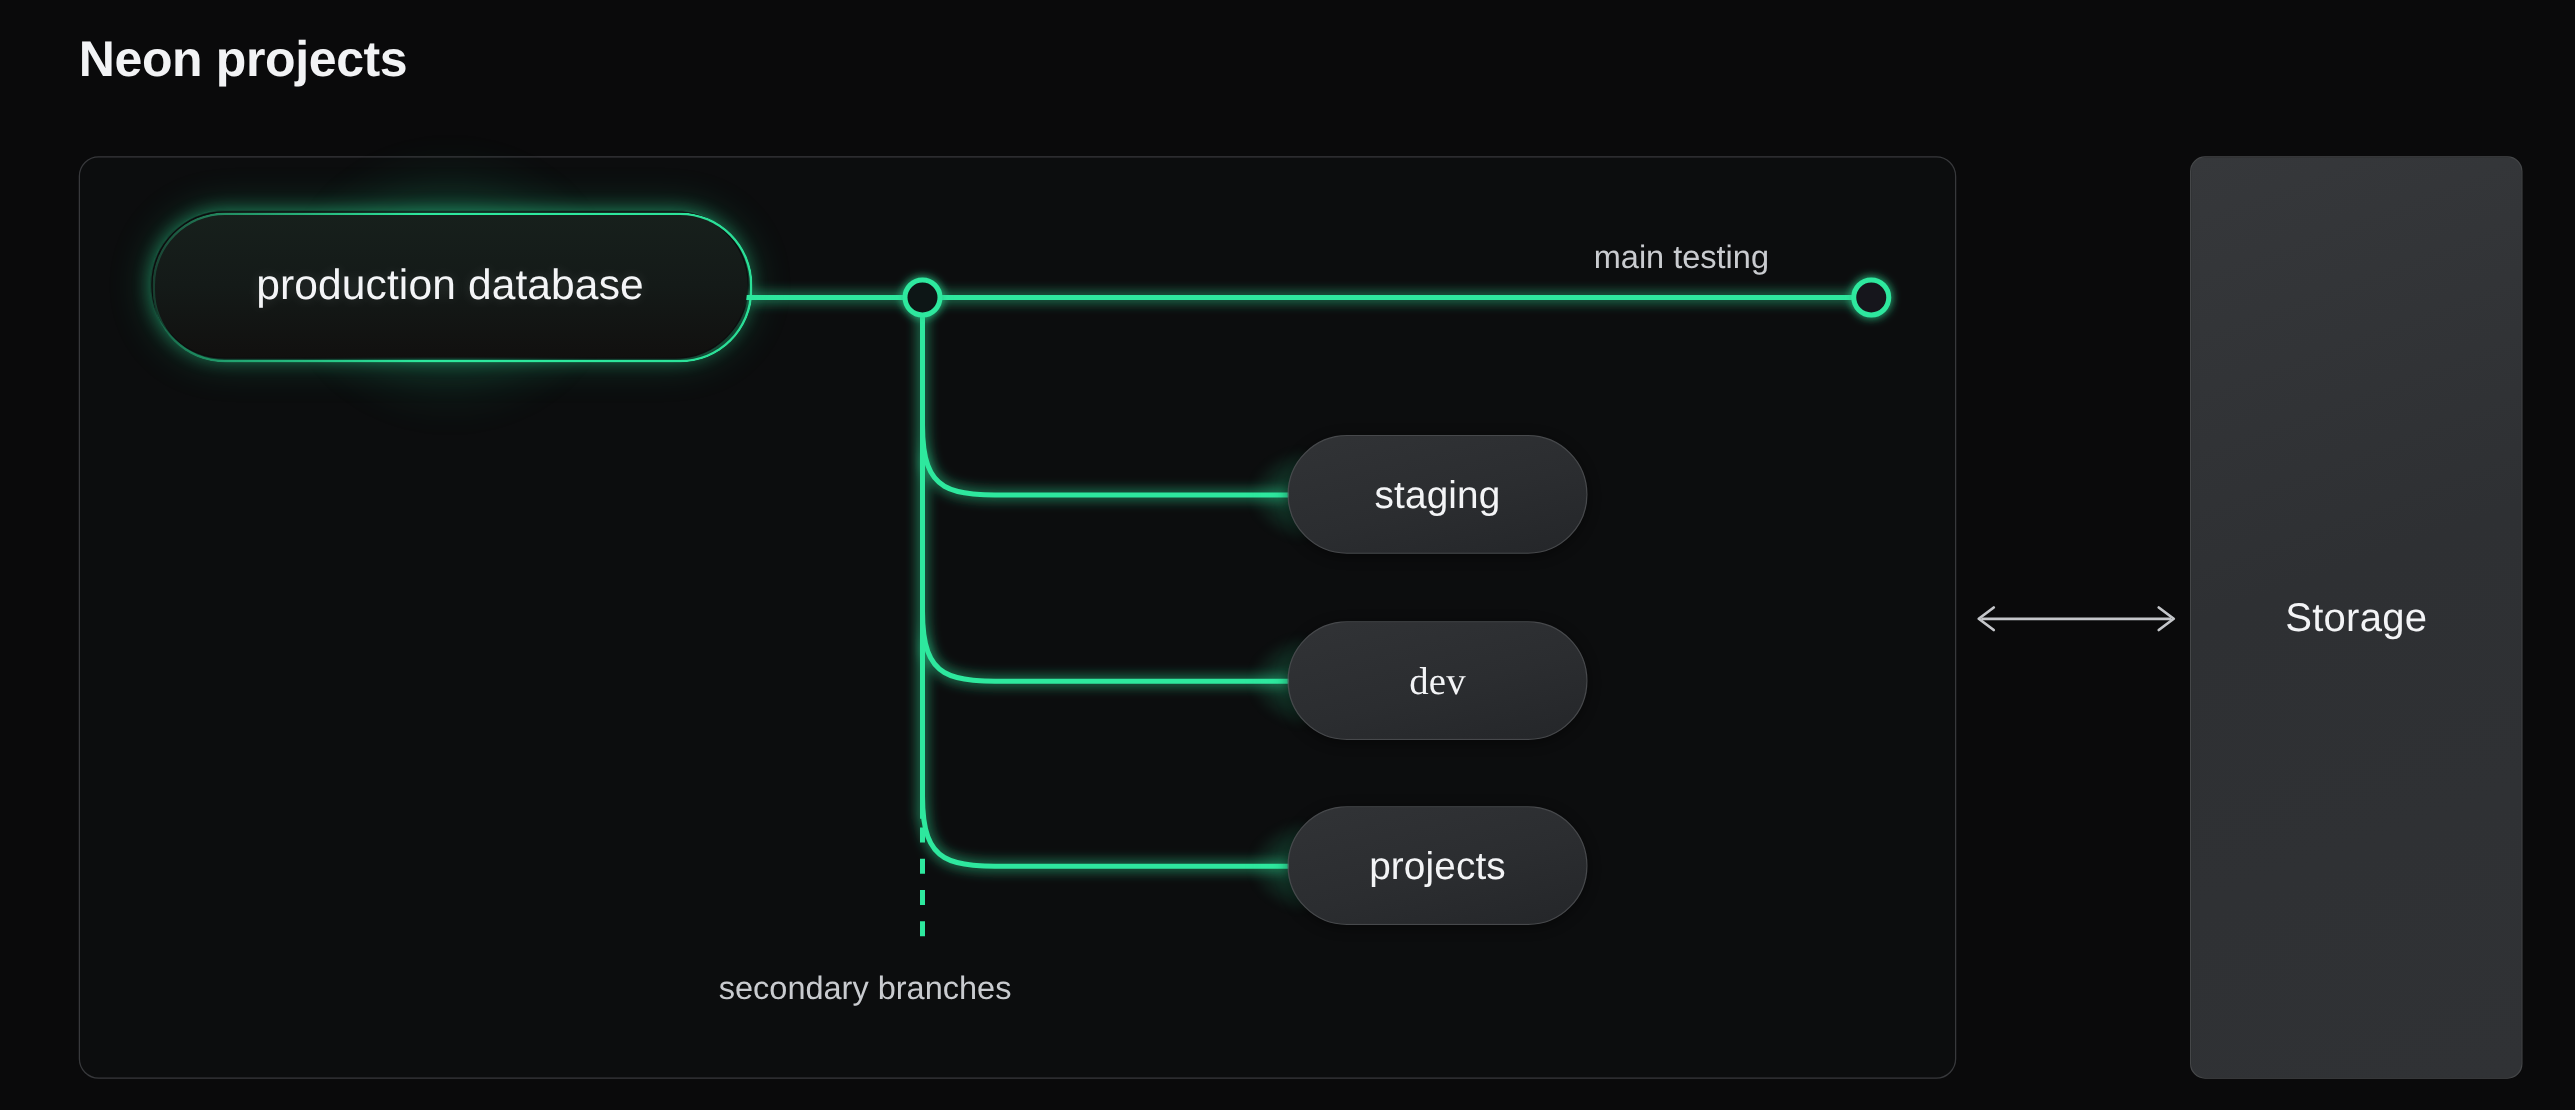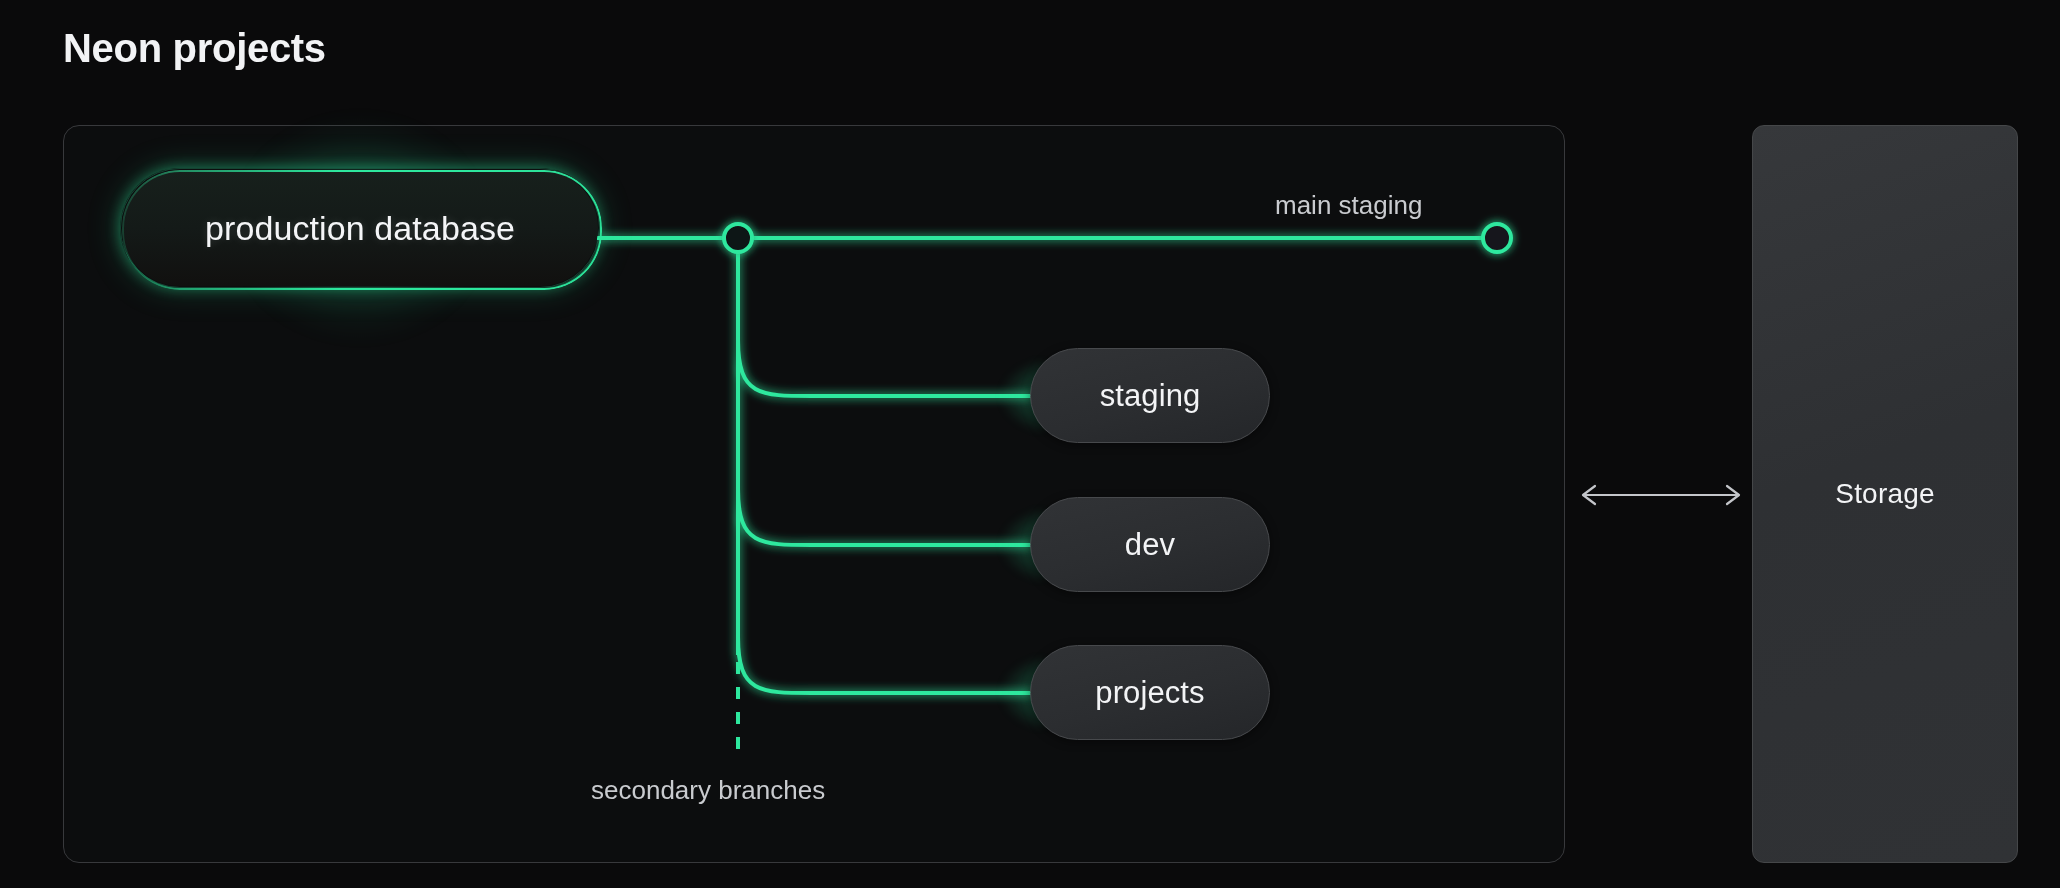--- a/index.html
+++ b/index.html
@@ -16,21 +16,21 @@
   .project-box{position:absolute;left:63px;top:125px;width:1502px;height:738px;
                box-sizing:border-box;border:1px solid #38393c;border-radius:16px;
                background:#0c0d0e;}
 
   
   .storage-panel{position:absolute;left:1752px;top:125px;width:266px;height:738px;
                  box-sizing:border-box;border-radius:12px;
                  background:linear-gradient(160deg,#36383b 0%,#2e3033 45%,#303235 100%);
                  border:1px solid #454749;
                  display:flex;align-items:center;justify-content:center;}
-  .storage-label{font-size:28px;color:#f3f4f6;letter-spacing:0.2px;}
+  .storage-label{font-size:32px;color:#f3f4f6;letter-spacing:0.2px;}
 
   
   .biarrow{position:absolute;left:1575px;top:478px;width:172px;height:34px;}
 
   
   .graph{position:absolute;left:0;top:0;width:2060px;height:888px;
          pointer-events:none;overflow:visible;}
 
   
   .prod-wrap{position:absolute;left:122px;top:170px;width:476px;height:116px;}
@@ -133,38 +133,38 @@
 
   <div class="prod-wrap">
     <div class="prod-glow"></div>
     <div class="prod-node">
       <span class="prod-label">production database</span>
     </div>
     <div class="prod-border"></div>
     <div class="prod-border-soft"></div>
   </div>
 
-  <div class="edge-label" style="left:1275px;top:190px;">main staging</div>
+  <div class="edge-label" style="left:1275px;top:190px;">main testing</div>
 
   <div class="node-glow" style="left:1002px;top:359px;"></div>
   <div class="branch-node" style="left:1030px;top:348px;justify-content:center;">
     <span class="blabel">staging</span>
   </div>
 
   <div class="node-glow" style="left:1002px;top:508px;"></div>
-  <div class="branch-node" style="left:1030px;top:497px;">
+  <div class="branch-node" style="left:1030px;top:497px;font-family:Liberation Serif, serif;">
     <span class="blabel">dev</span>
   </div>
 
   <div class="node-glow" style="left:1002px;top:656px;"></div>
   <div class="branch-node" style="left:1030px;top:645px;">
     <span class="blabel">projects</span>
   </div>
 
-  <div class="edge-label" style="left:575px;top:775px;margin-left:16px;">secondary branches</div>
+  <div class="edge-label" style="left:575px;top:775px;">secondary branches</div>
 
   <svg class="biarrow" viewBox="0 0 172 34">
     <line x1="10" y1="17" x2="162" y2="17" stroke="#c4c6ca" stroke-width="2.2"></line>
     <polyline points="20,8 8,17 20,26" fill="none" stroke="#c4c6ca" stroke-width="2.2" stroke-linecap="round" stroke-linejoin="round"></polyline>
     <polyline points="152,8 164,17 152,26" fill="none" stroke="#c4c6ca" stroke-width="2.2" stroke-linecap="round" stroke-linejoin="round"></polyline>
   </svg>
 
   <div class="storage-panel">
     <span class="storage-label">Storage</span>
   </div>

